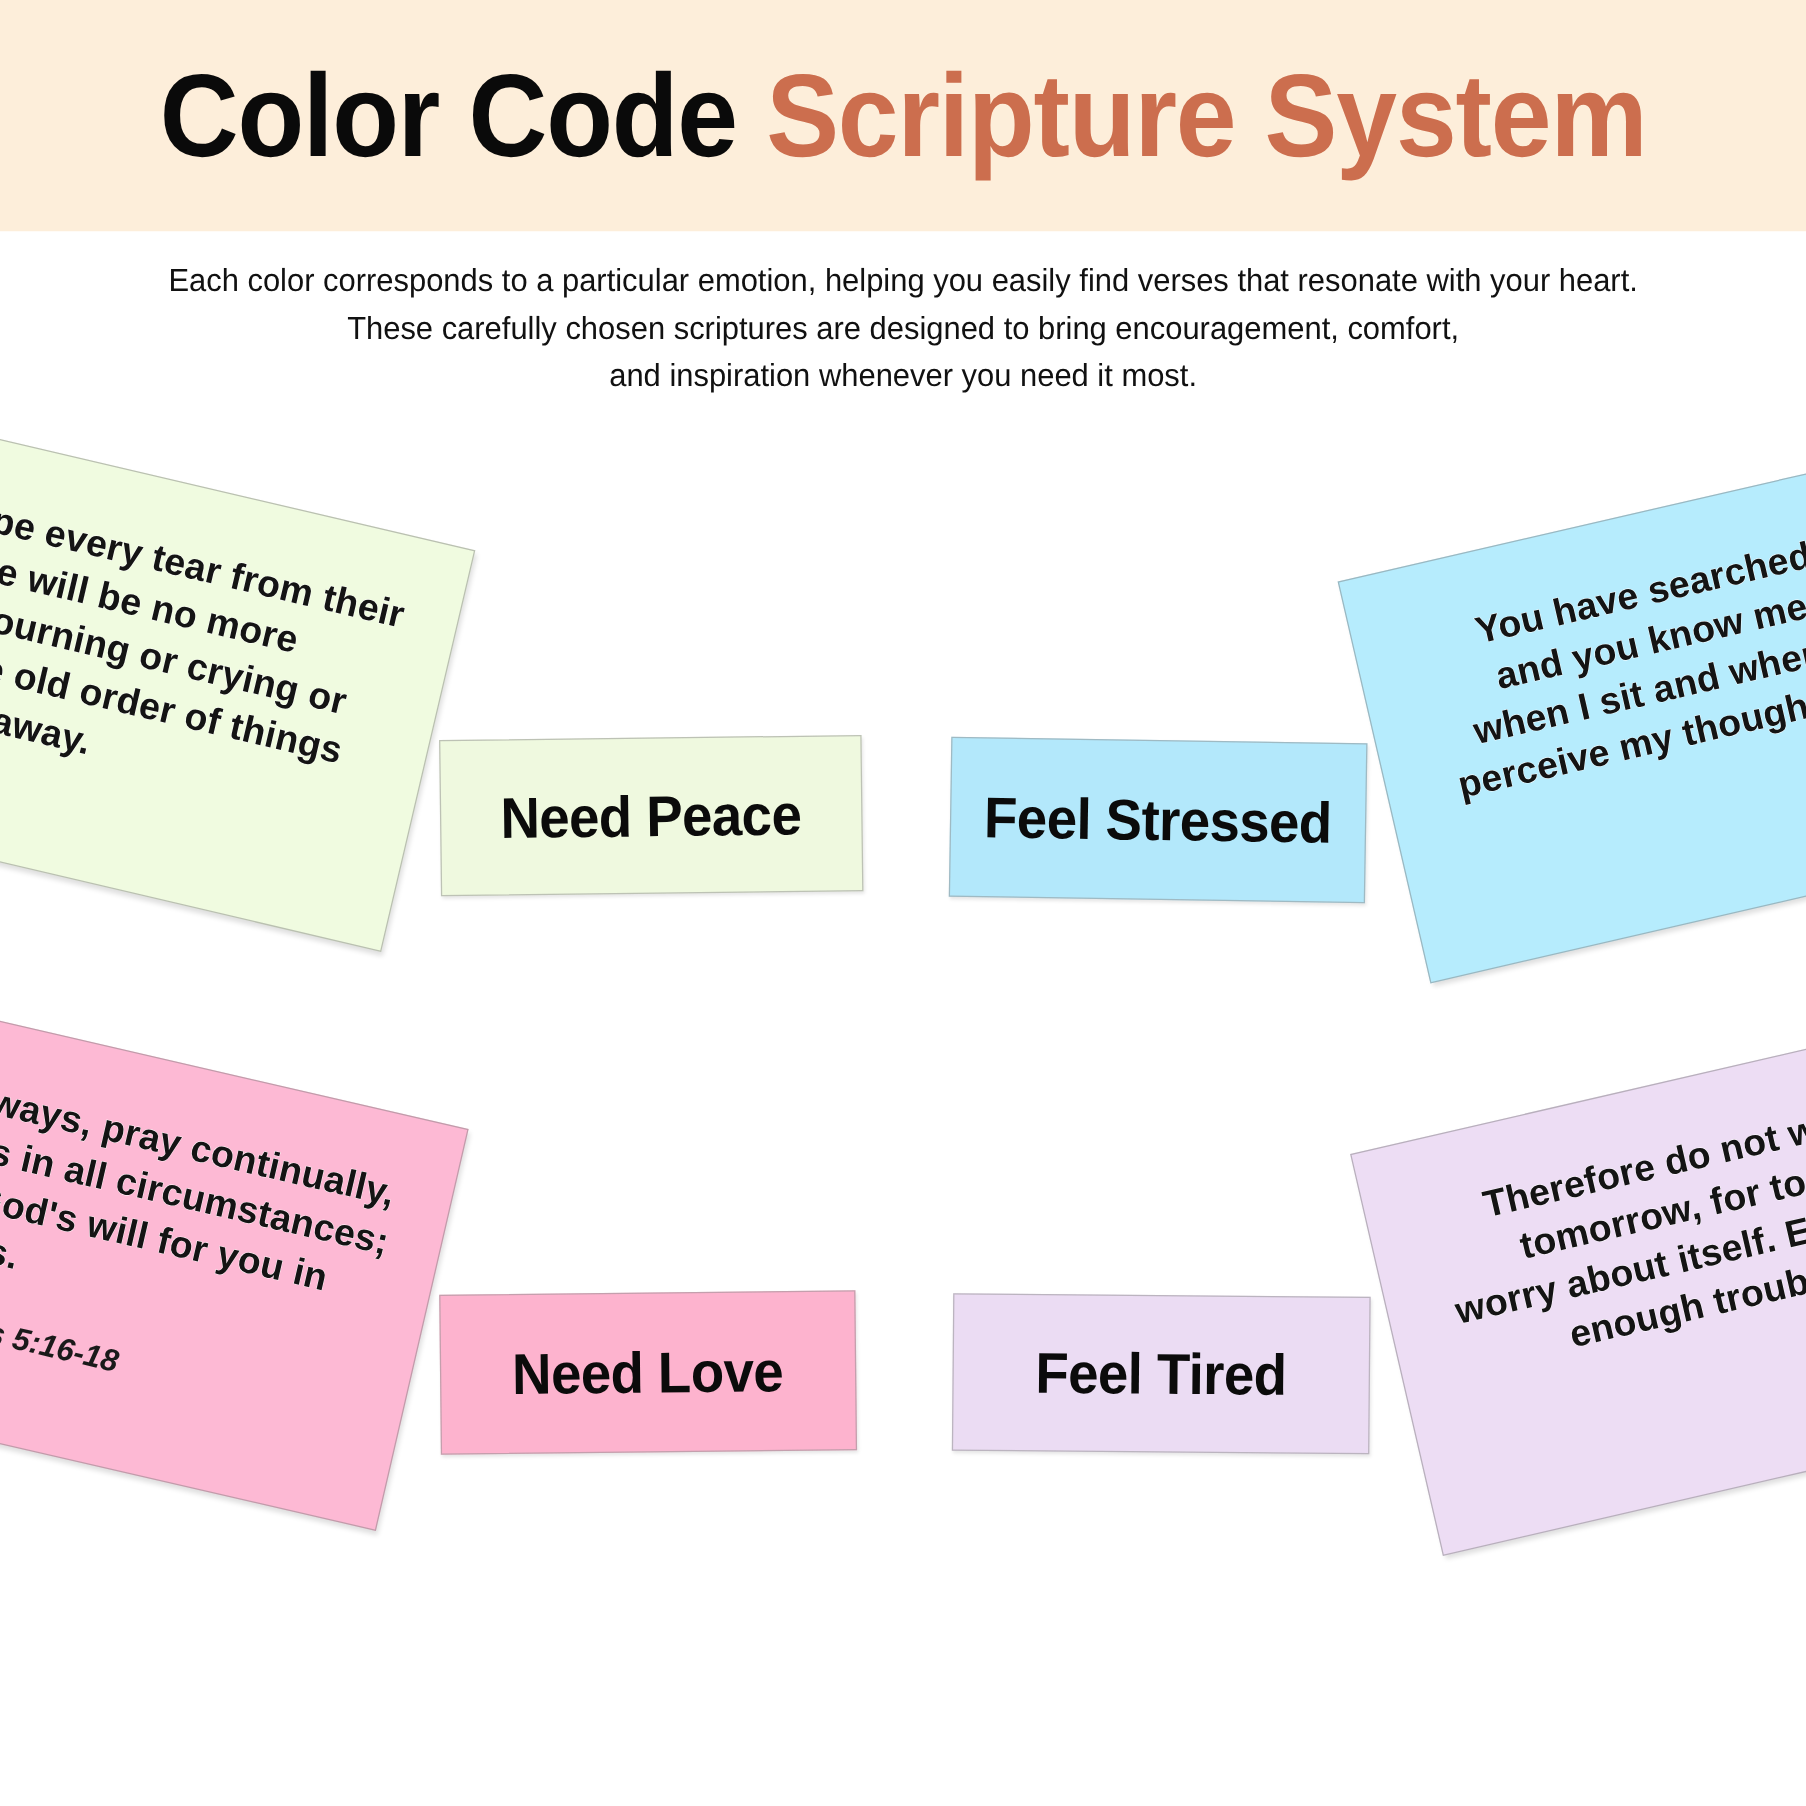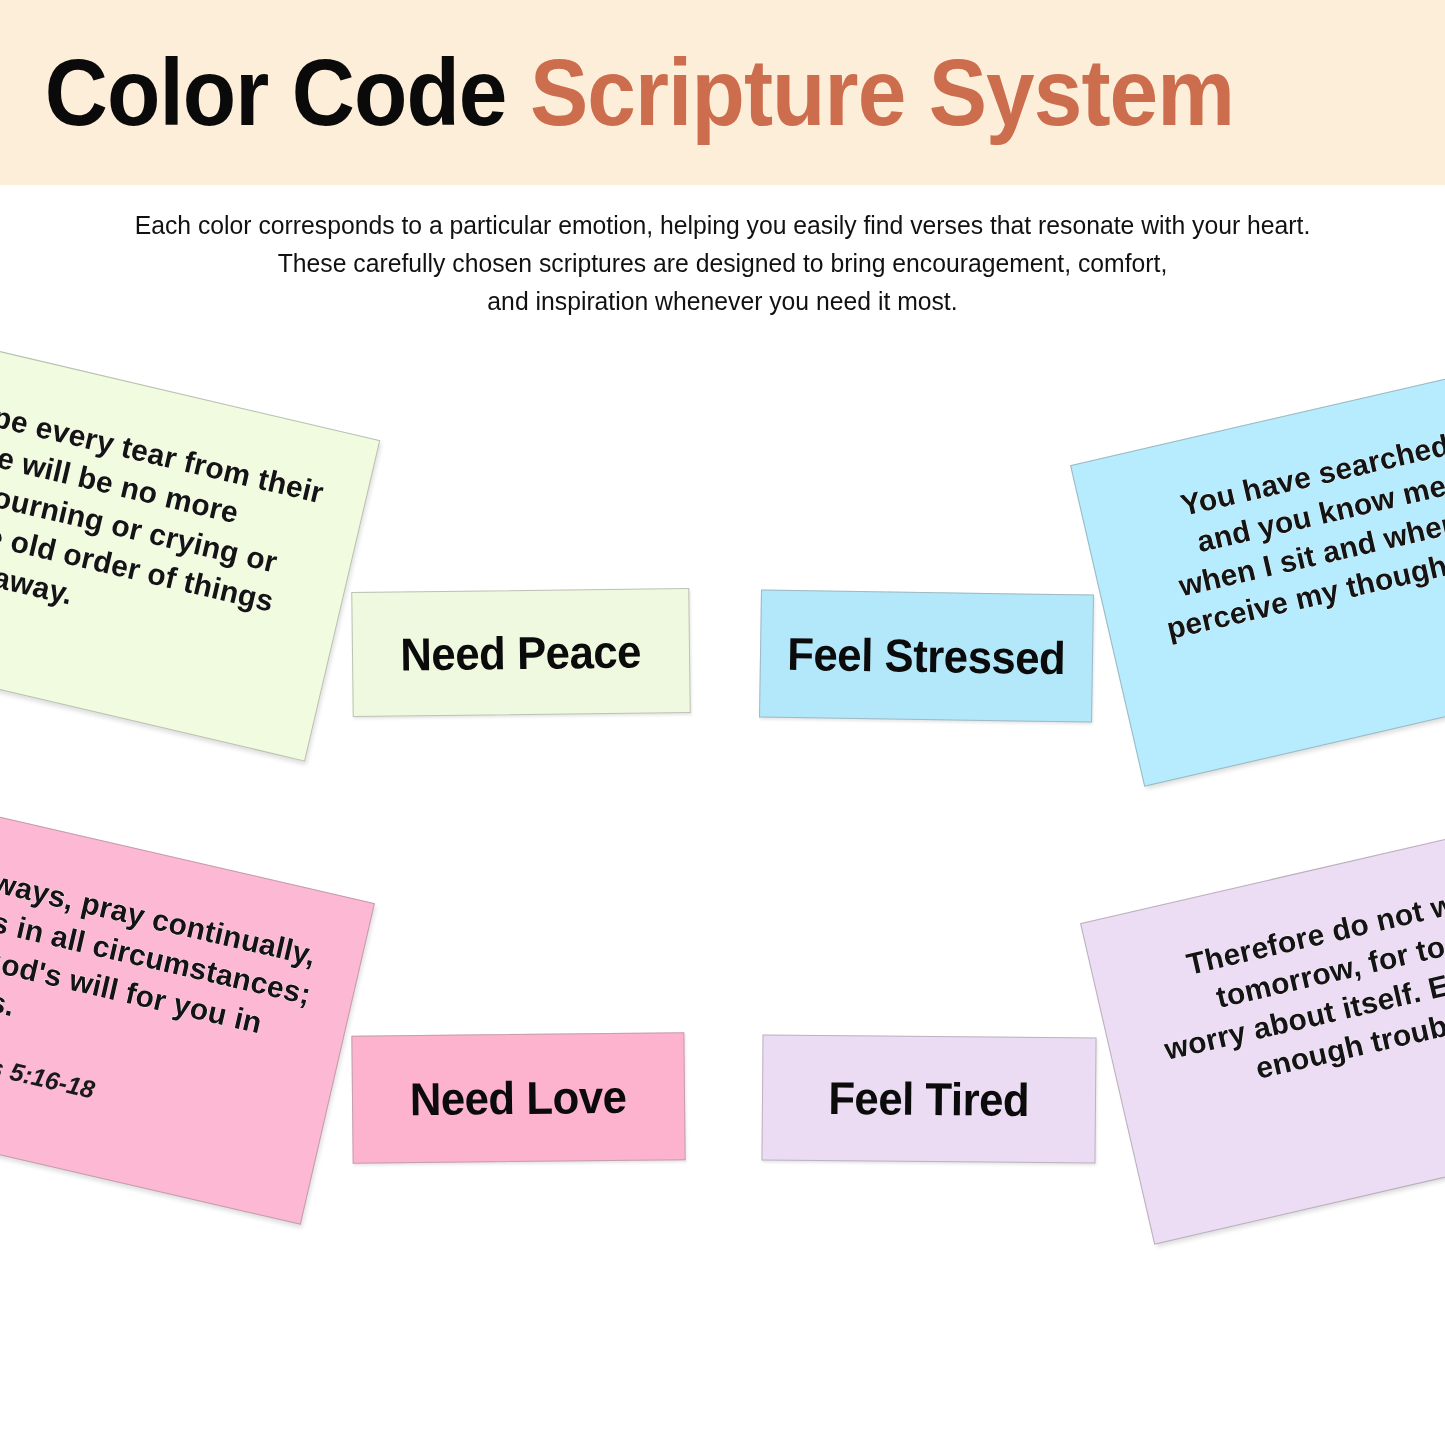--- a/index.html
+++ b/index.html
@@ -18,20 +18,21 @@
   
   #header-band {
     position: absolute;
     left: 0;
     top: 0;
     width: 1445px;
     height: 185px;
     background: #FDEEDA;
     display: flex;
     align-items: center;
+    justify-content: center;
   }
   #page-title {
     font-size: 94px;
     font-weight: 700;
     letter-spacing: -1px;
     white-space: nowrap;
     line-height: 1;
     transform: scaleX(0.93);
   }
   #page-title .t-black { color: #0A0A0A; }

